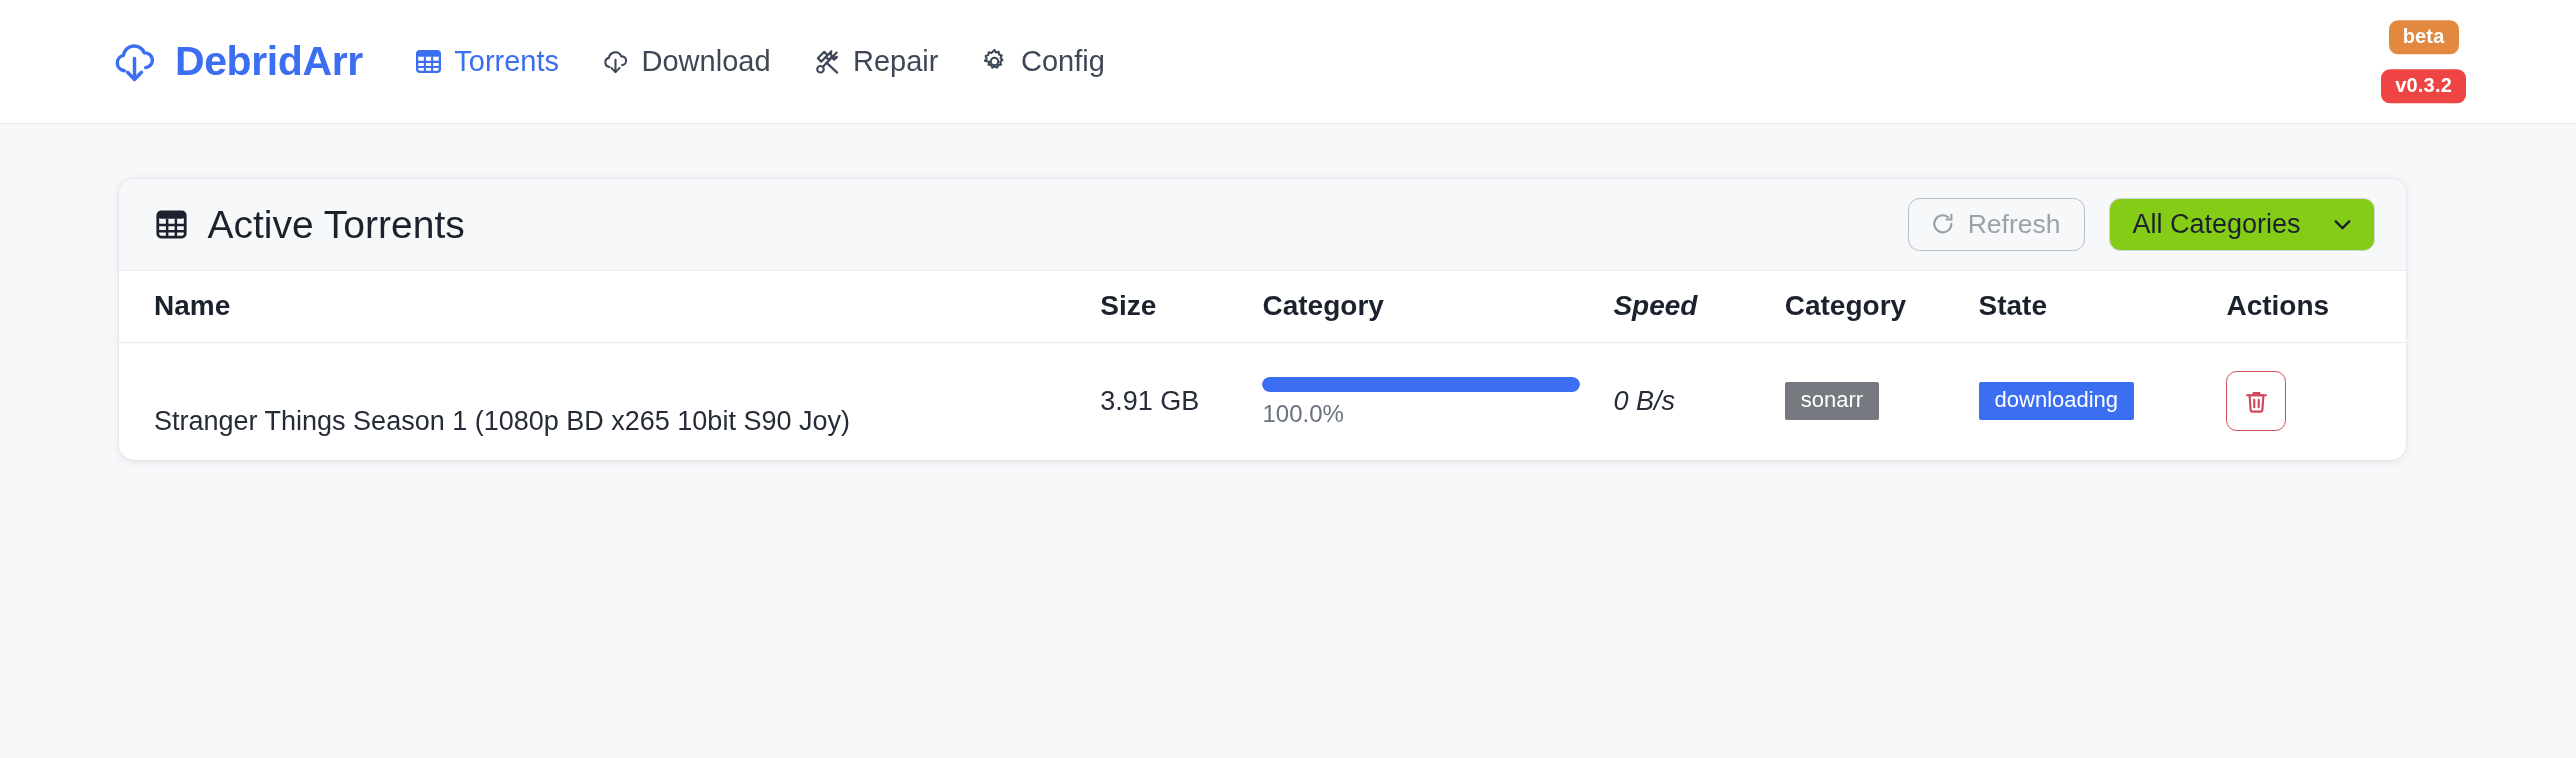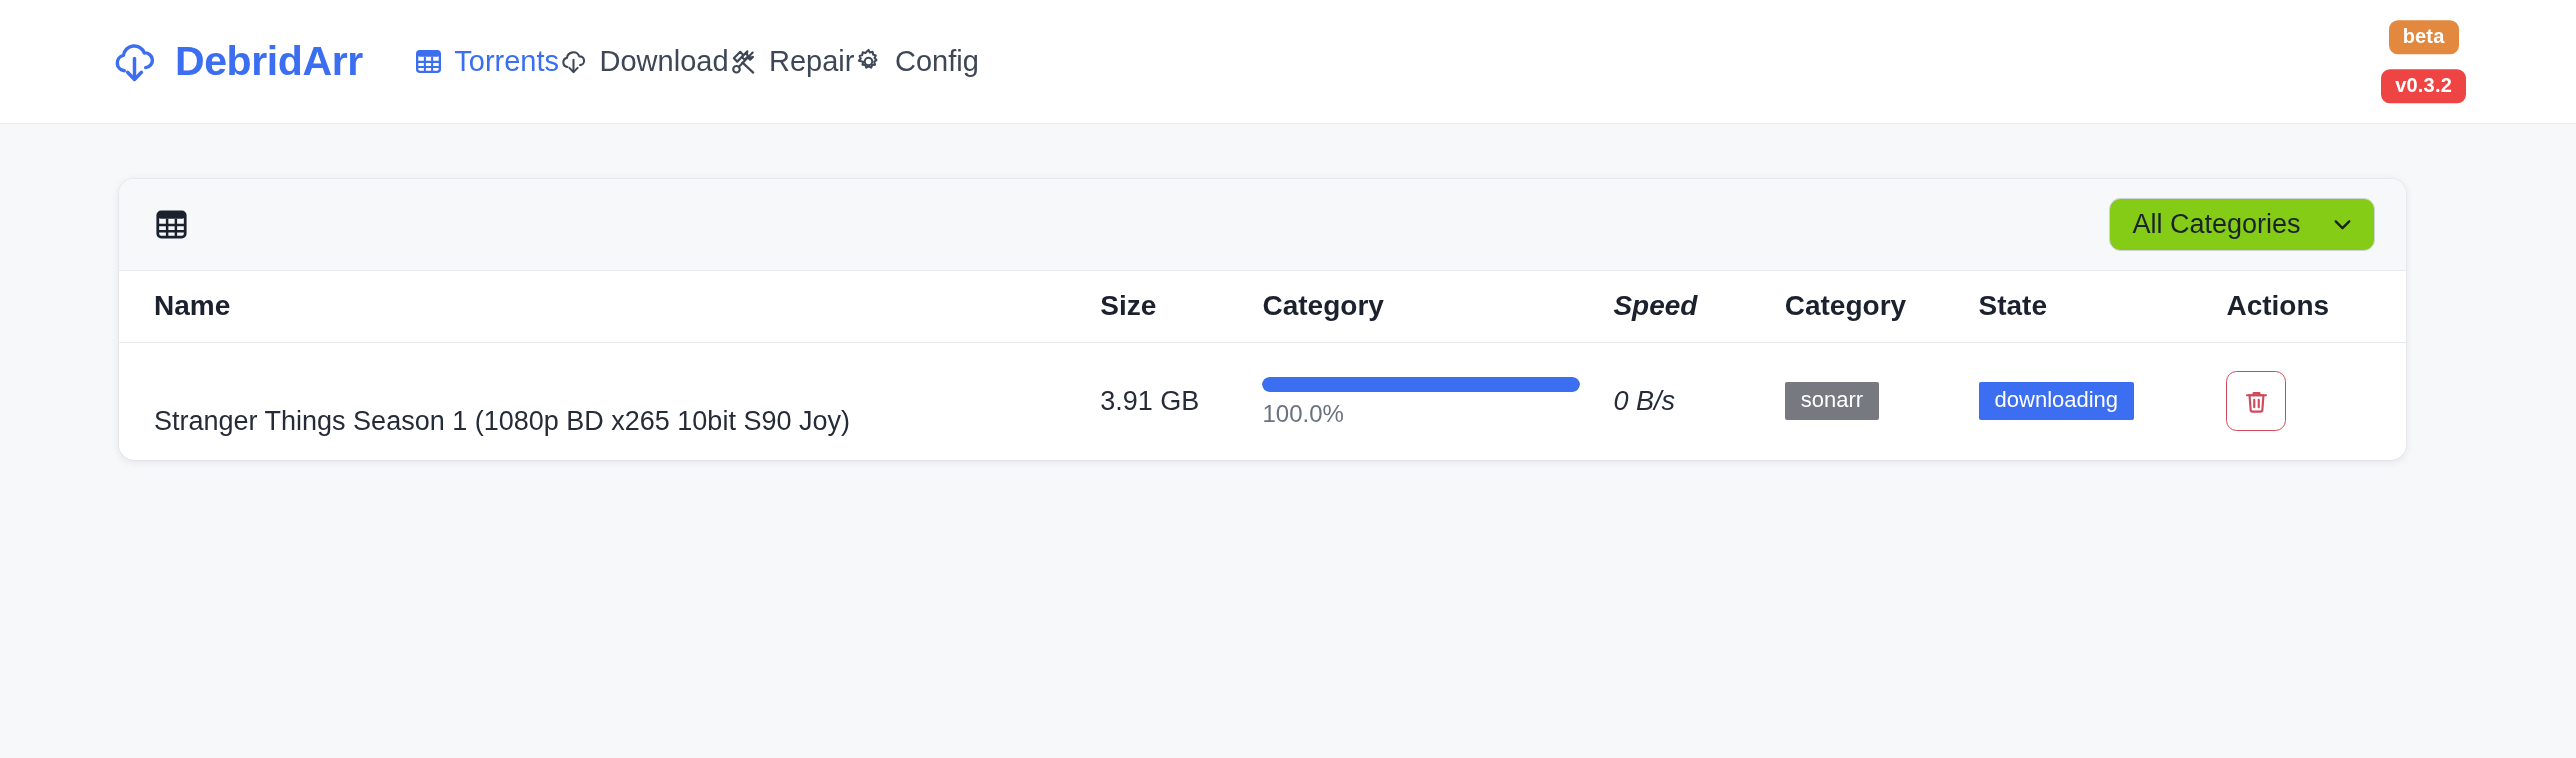--- a/index.html
+++ b/index.html
@@ -31,21 +31,21 @@
   }
   .brand-logo { width: 49px; height: 49px; display: block; }
   .brand-name {
     font-size: 41px;
     font-weight: bold;
     color: #3b6ef0;
     letter-spacing: -0.4px;
     line-height: 1;
   }
 
-  .nav-items { display: flex; align-items: center; }
+  .nav-items { display: flex; align-items: center; gap: 42px; }
   .nav-item {
     display: flex;
     align-items: center;
     gap: 11.5px;
     font-size: 29px;
     color: #3e4756;
     cursor: pointer;
     line-height: 1;
     white-space: nowrap;
   }
@@ -293,24 +293,34 @@
 
     <div class="card-head">
       <div class="card-title">
         <span class="card-title-ico">
           <svg viewBox="0 0 24 24" width="35" height="35">
             <rect x="2.6" y="3.4" width="18.8" height="17.2" rx="2.3" fill="none" stroke="#1b222e" stroke-width="1.9"></rect>
             <rect x="2.6" y="3.4" width="18.8" height="4.6" rx="2.3" fill="#1b222e"></rect>
             <path d="M2.6 12.3h18.8M2.6 16.6h18.8M9 8v12.6M15 8v12.6" stroke="#1b222e" stroke-width="1.7"></path>
           </svg>
         </span>
+        <span>Active Torrents</span>
       </div>
 
       <div class="card-head-right">
 
+        <div class="btn-refresh">
+          <span class="refresh-ico">
+            <svg viewBox="0 0 24 24" fill="none" stroke="#9aa1ab" stroke-width="2" stroke-linecap="round" width="25.6" height="25.6">
+              <path d="M20 12a8 8 0 1 1-3.1-6.3"></path>
+              <path d="M20 3.5V8h-4.5"></path>
+            </svg>
+          </span>
+          <span>Refresh</span>
+        </div>
 
         <div class="select-cat">
           <span>All Categories</span>
           <span class="chev">
             <svg viewBox="0 0 24 24" fill="none" stroke="#1b222e" stroke-width="2.3" stroke-linecap="round" stroke-linejoin="round" width="25" height="25">
               <path d="M5.5 9l6.5 6.5L18.5 9"></path>
             </svg>
           </span>
         </div>
 

